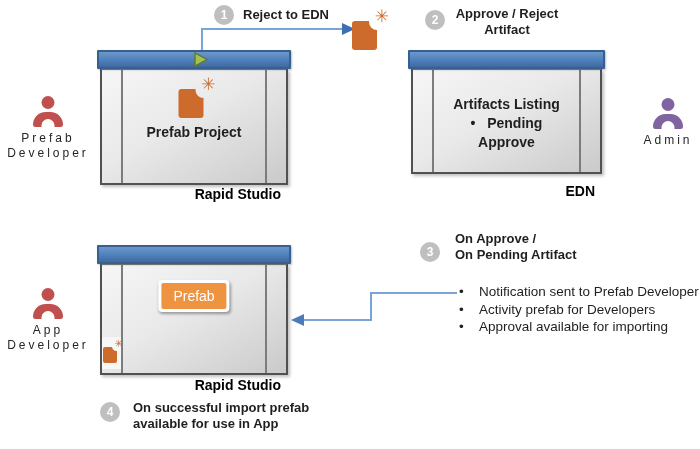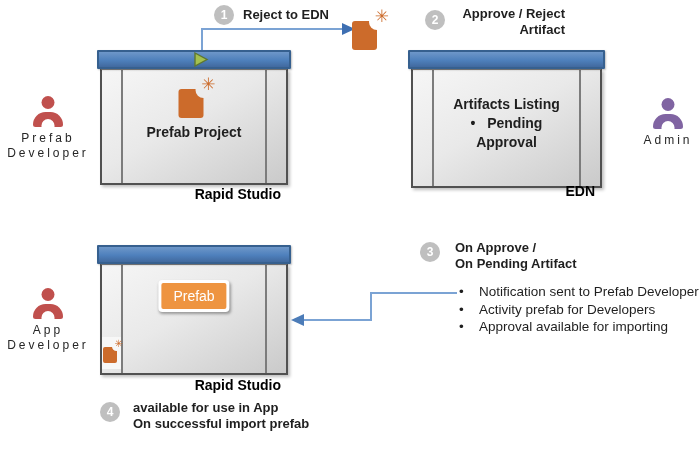--- a/index.html
+++ b/index.html
@@ -77,21 +77,21 @@
     border-radius:7px 7px 0 0; background:#fff; }
   .actor-label { margin-top:4px; font-size:12px; letter-spacing:3px;
     line-height:15px; color:#262626; }
 
   
   .step-circle { position:absolute; width:20px; height:20px; border-radius:50%;
     background:#BFBFBF; color:#fff; font-size:12px; font-weight:bold;
     display:flex; align-items:center; justify-content:center; }
   .step-text { position:absolute; font-size:13px; font-weight:bold;
     line-height:16px; color:#1F1F1F; }
-  .step-text.centered { text-align:right; }
+  .step-text.centered { text-align:center; }
 
   
   .bullet-list { position:absolute; left:455px; top:284px; width:252px;
     list-style:none; margin:0; padding:0; font-size:13.5px; line-height:16.5px;
     color:#1F1F1F; }
   .bullet-list li { position:relative; padding-left:24px; margin-bottom:1px; }
   .bullet-list .dot { position:absolute; left:4px; }
 </style>
 </head>
 <body>
@@ -149,29 +149,29 @@
       <div class="artifact-icon artifact-lg on-gray win-center-icon" style="--c: #CC6B2B;">
         <span class="doc"></span>
         <span class="bite"></span>
         <span class="star">✳</span>
       </div>
       <div class="win-content-label">Prefab Project</div>
     </div>
   </div>
   <div class="win-caption" style="left:97px;top:186px;width:194px">Rapid Studio</div>
 
-  <div class="window" style="left:408px;top:50px;width:197px;height:138px">
+  <div class="window" style="left:408px;top:50px;width:197px;height:124px">
     <div class="win-bar"></div>
     <div class="win-body">
       <span class="rail left"></span>
       <span class="rail right"></span>
       <div class="edn-lines">
         <div>Artifacts Listing</div>
         <div>•&nbsp;&nbsp;&nbsp;Pending</div>
-        <div>Approval</div>
+        <div>Approve</div>
       </div>
     </div>
   </div>
   <div class="win-caption" style="left:408px;top:183px;width:197px">EDN</div>
 
   <div class="actor" style="left:620px;top:98px">
     <div class="person-icon" style="--c: #8064A2;">
       <span class="head"></span>
       <span class="torso"></span>
     </div>
@@ -206,21 +206,21 @@
           <span class="star">✳</span>
         </div>
       </div>
     </div>
   </div>
   <div class="win-caption" style="left:97px;top:377px;width:194px">Rapid Studio</div>
 
   <div class="step-circle" style="left:420px;top:242px">
     <span>3</span>
   </div>
-  <div class="step-text" style="left:455px;top:240px">
+  <div class="step-text" style="left:455px;top:231px">
     <div>On Approve /</div>
     <div>On Pending Artifact</div>
   </div>
 
   <ul class="bullet-list">
     <li>
       <span class="dot">•</span>
       <span>Notification sent to Prefab Developer</span>
     </li>
     <li>
@@ -230,17 +230,17 @@
     <li>
       <span class="dot">•</span>
       <span>Approval available for importing</span>
     </li>
   </ul>
 
   <div class="step-circle" style="left:100px;top:402px">
     <span>4</span>
   </div>
   <div class="step-text" style="left:133px;top:400px">
+    <div>On successful import prefab</div>
     <div>available for use in App</div>
-    <div>On successful import prefab</div>
   </div>
 
 </div>
 
 </body></html>

